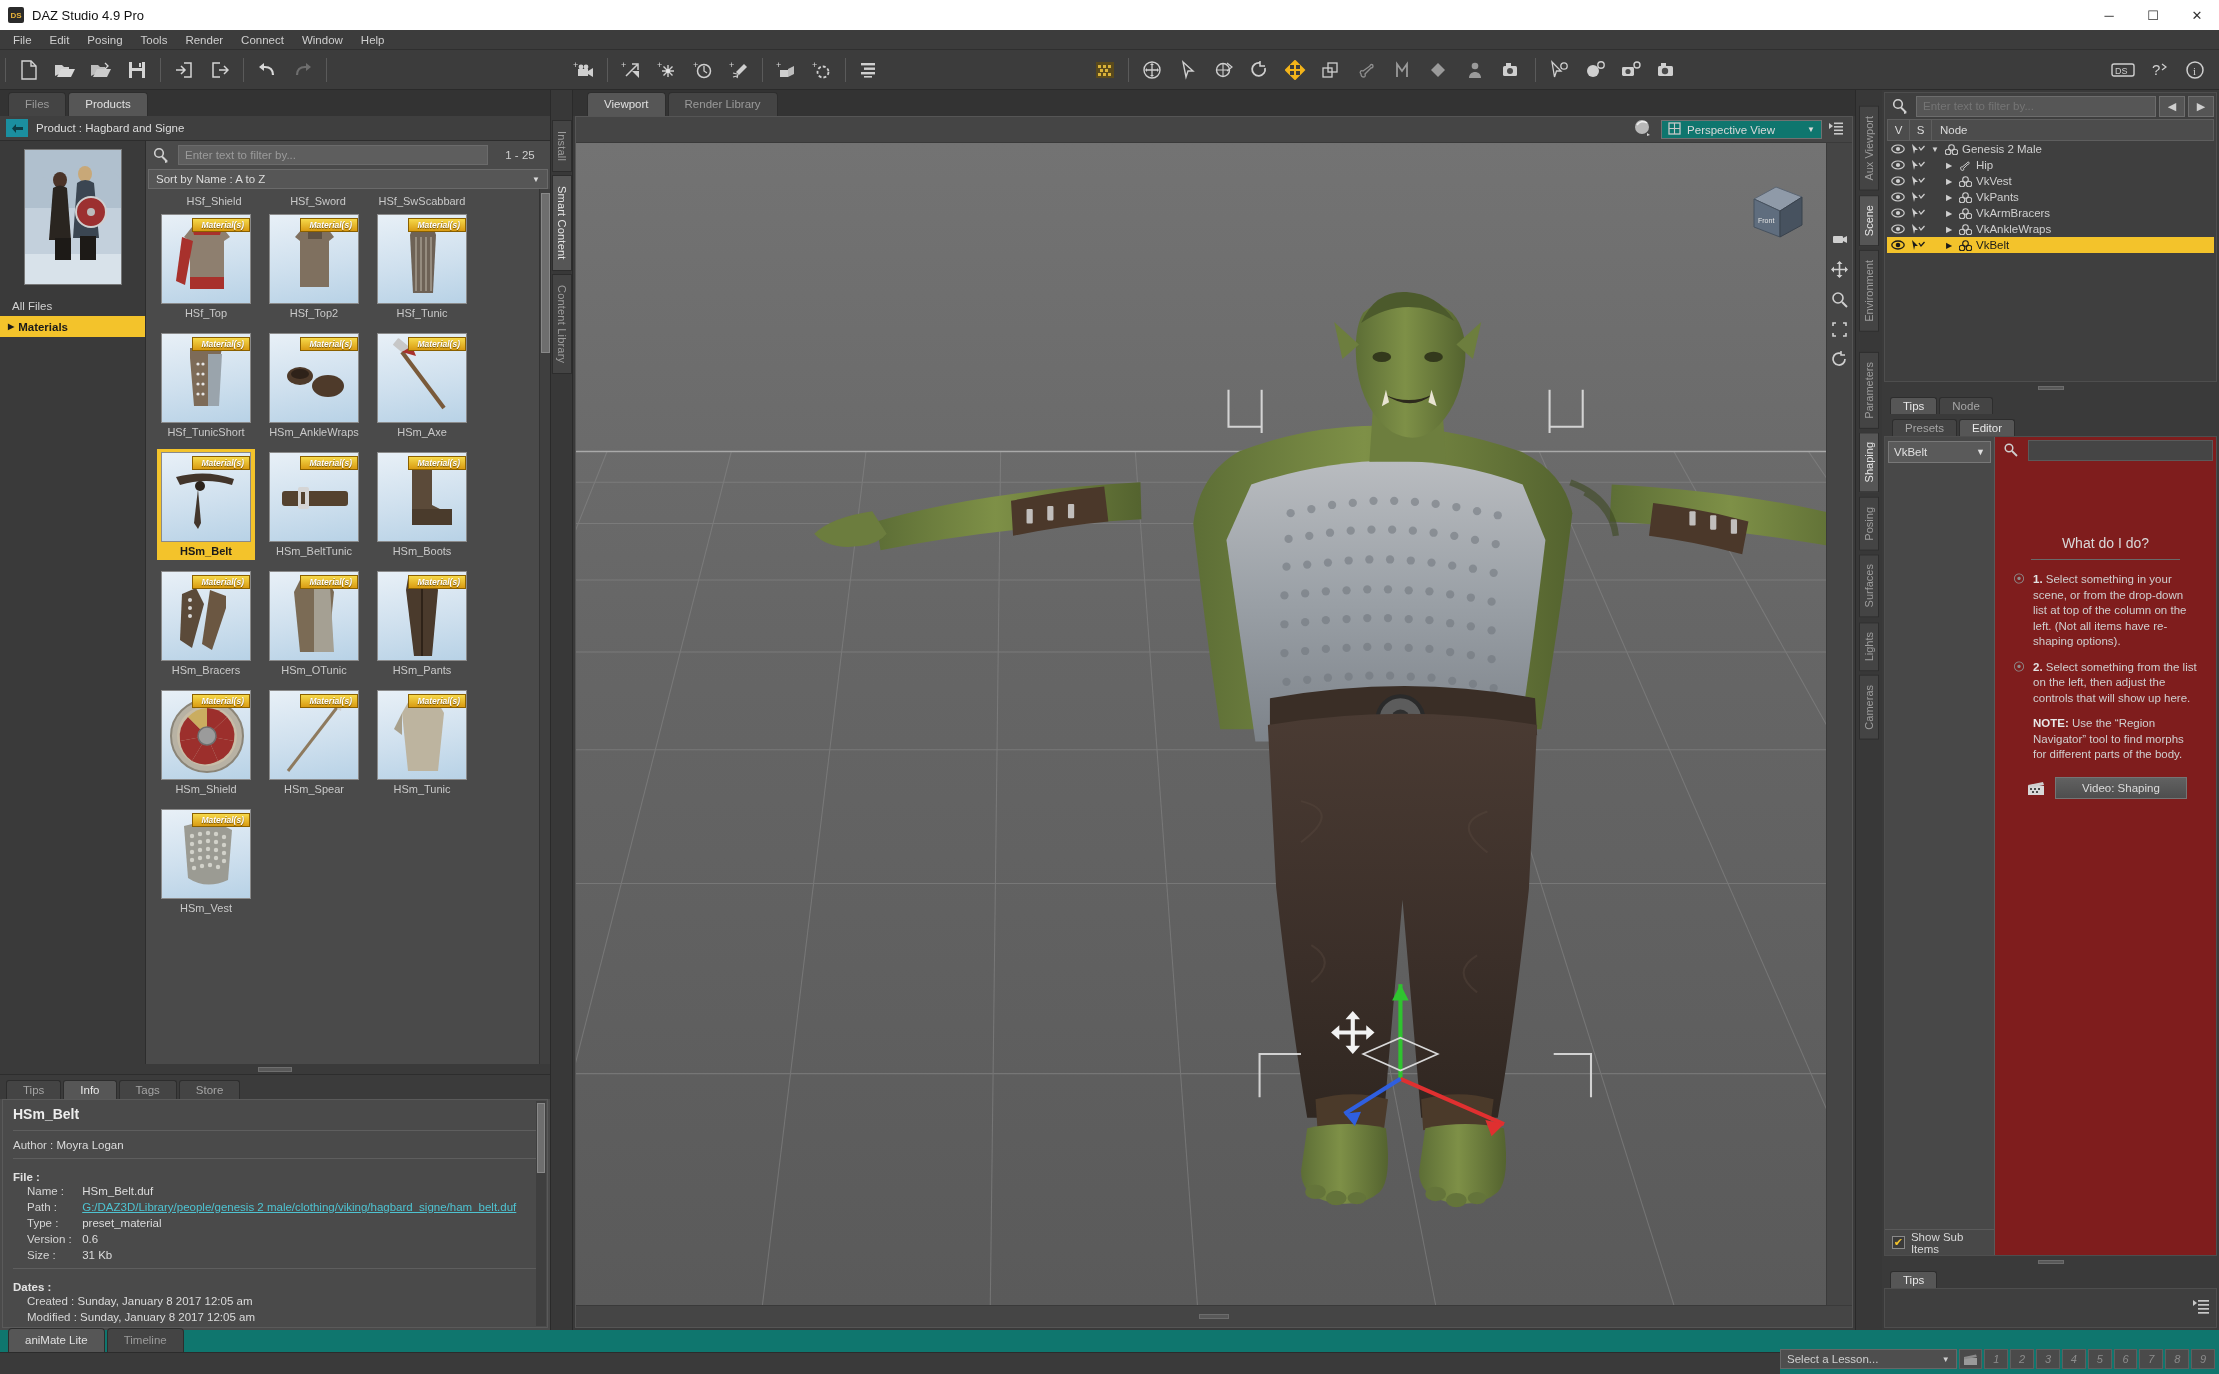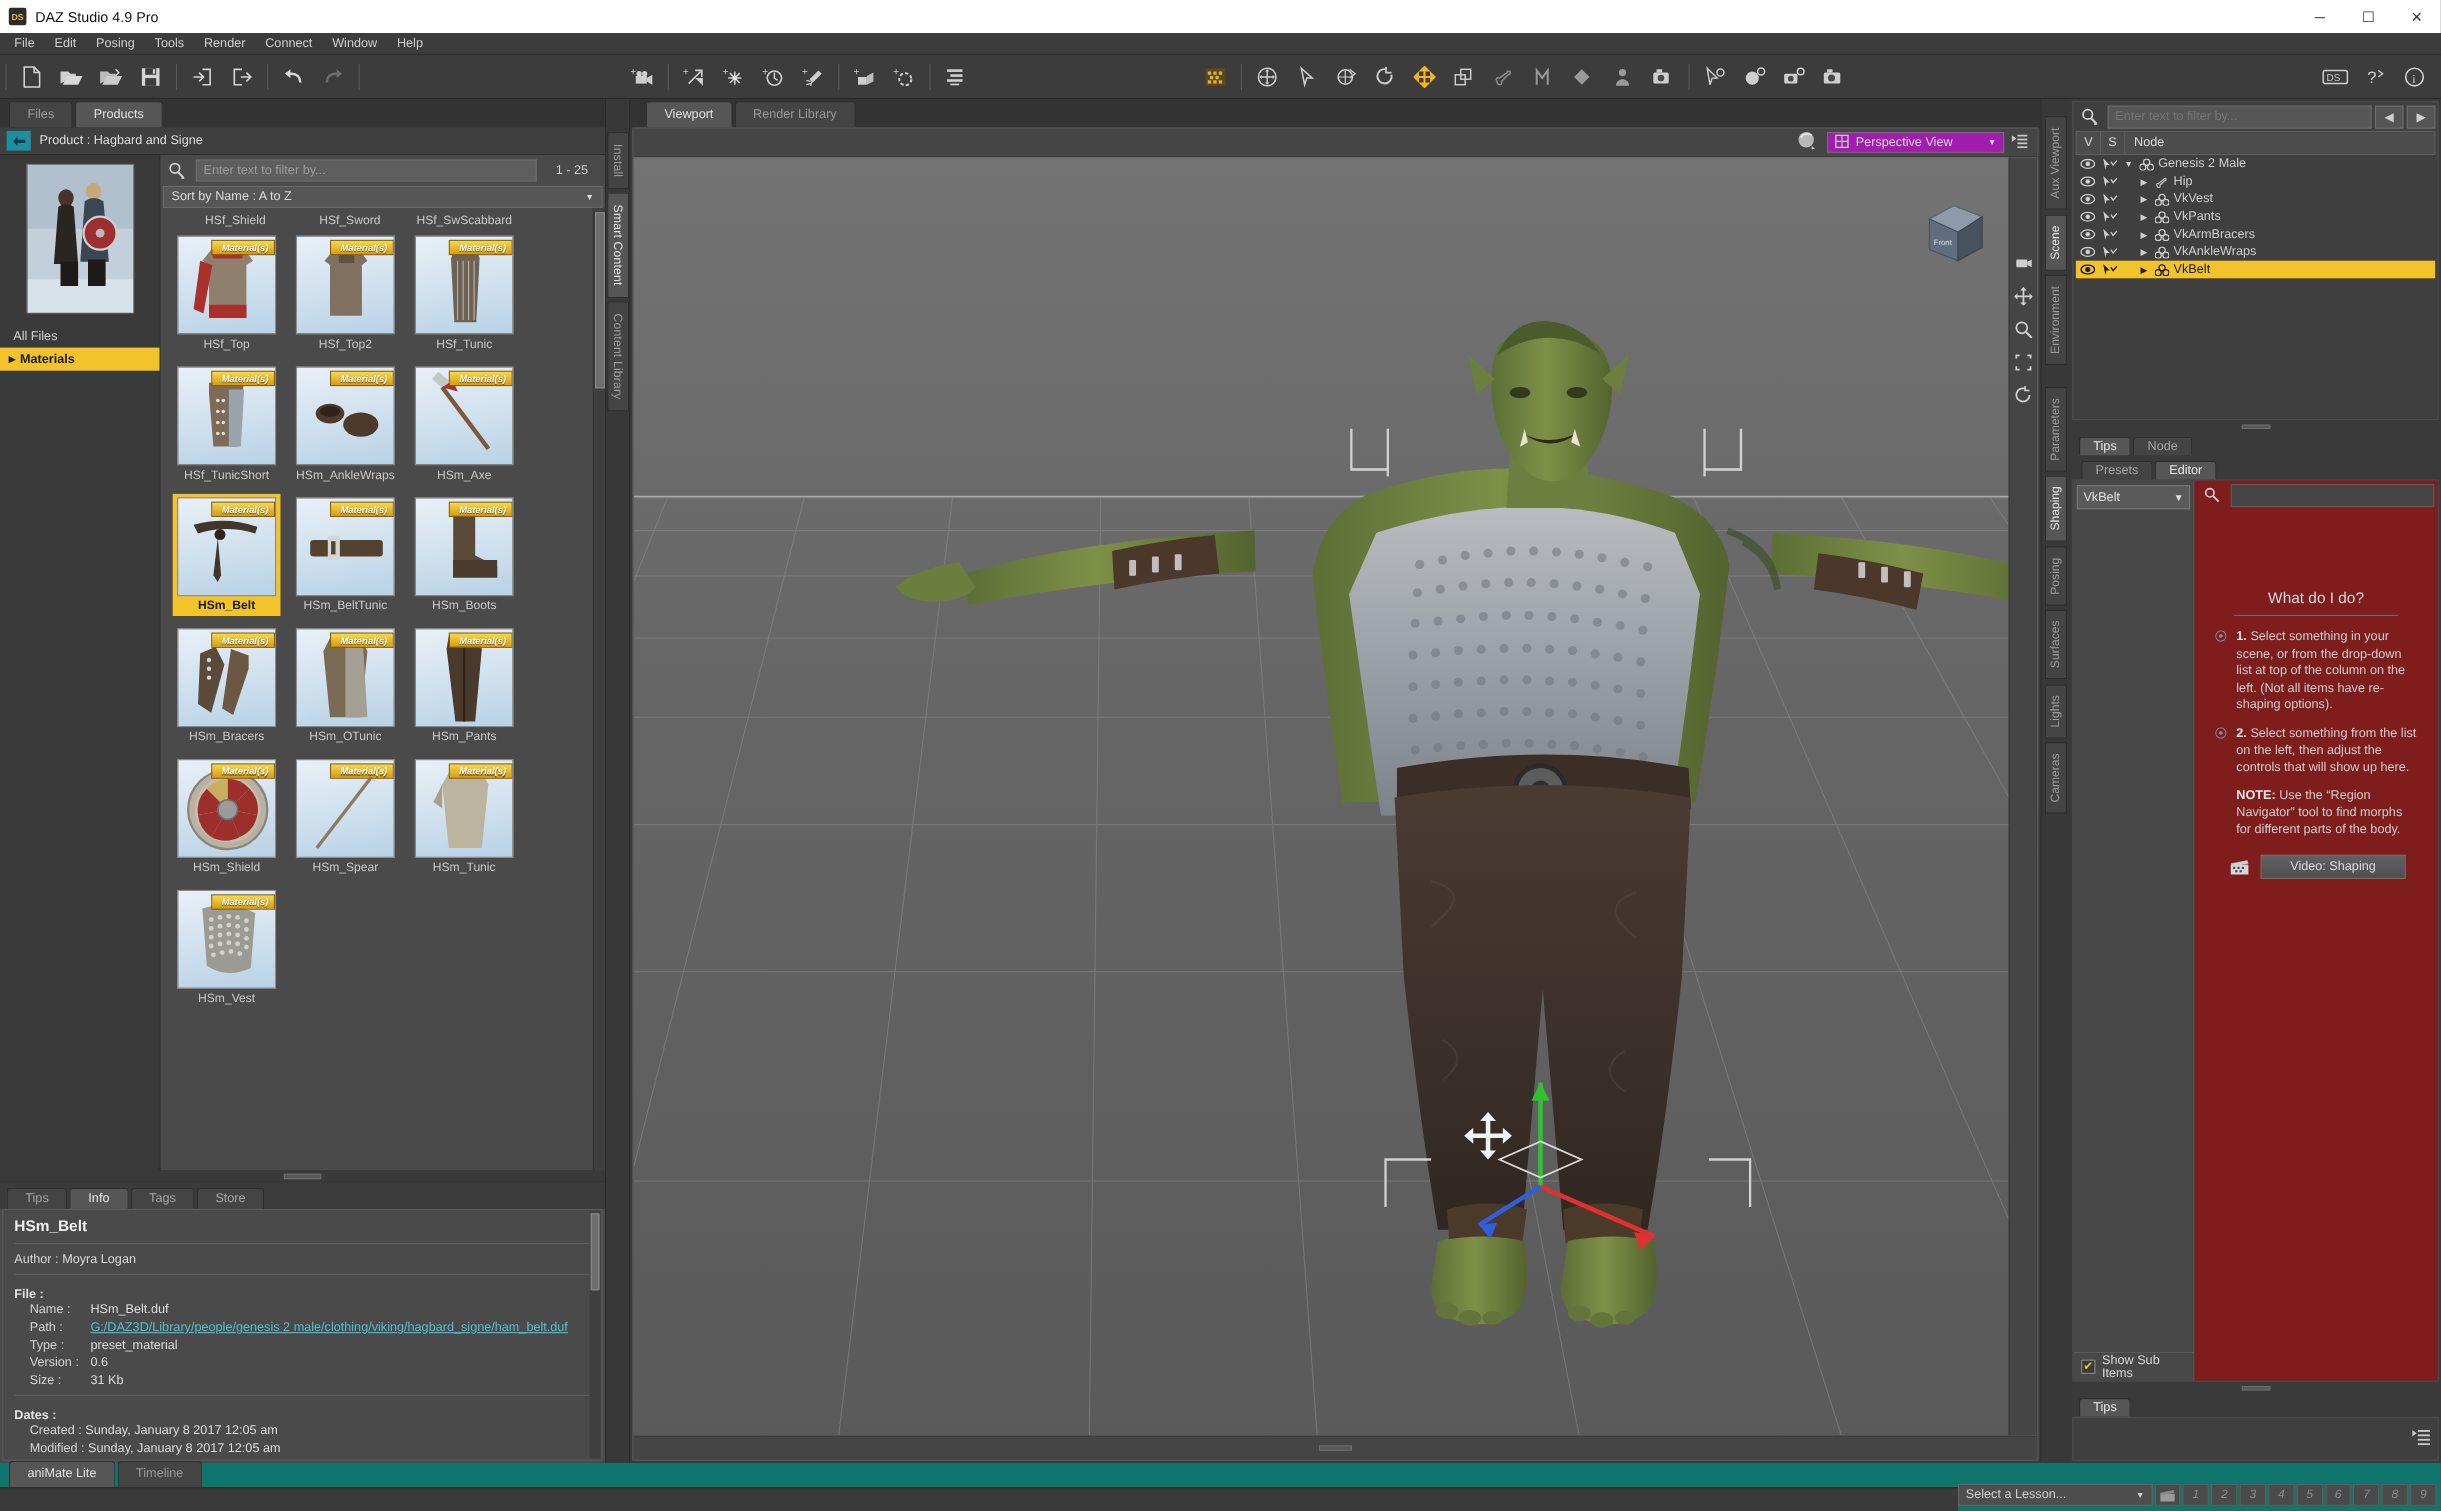--- a/index.html
+++ b/index.html
@@ -132,21 +132,21 @@
 
   
   .center { flex:1; display:flex; flex-direction:column; min-width:0; background:#3a3a3a; }
   .vtabstrip { height:26px; background:#333; display:flex; align-items:flex-end;
     padding-left:14px; flex:0 0 26px; }
   .vpwrap { flex:1; margin:0 2px 2px 2px; border:1px solid #555; position:relative;
     background:#5a5a5a; min-height:0; display:flex; flex-direction:column; }
   .vpheader { height:26px; background:#454545; display:flex; align-items:center;
     justify-content:flex-end; gap:6px; padding-right:8px; flex:0 0 26px;
     border-bottom:1px solid #3a3a3a; }
-  .vsel { height:19px; background:#a21caf; border:1px solid #717171; display:flex;
+  .vsel { height:19px; background:#0f766e; border:1px solid #717171; display:flex;
     align-items:center; gap:6px; padding:0 6px; font-size:11.5px; color:#d9d9d9; }
   .vpcanvas { flex:1; position:relative; overflow:hidden;
     background:linear-gradient(180deg,#6f6f6f 0%,#636363 45%,#5b5b5b 100%); }
   .vpright { position:absolute; right:0; top:0; bottom:0; width:26px; background:#454545;
     border-left:1px solid #3a3a3a; display:flex; flex-direction:column; align-items:center;
     padding-top:88px; gap:10px; }
   .navcube { position:absolute; right:40px; top:38px; width:66px; height:62px; }
   .vpbottom { height:22px; background:#454545; border-top:1px solid #3a3a3a; flex:0 0 22px;
     display:flex; align-items:center; justify-content:center; }
   .vpbottom i { width:30px; height:5px; background:#585858; border:1px solid #6c6c6c; }

